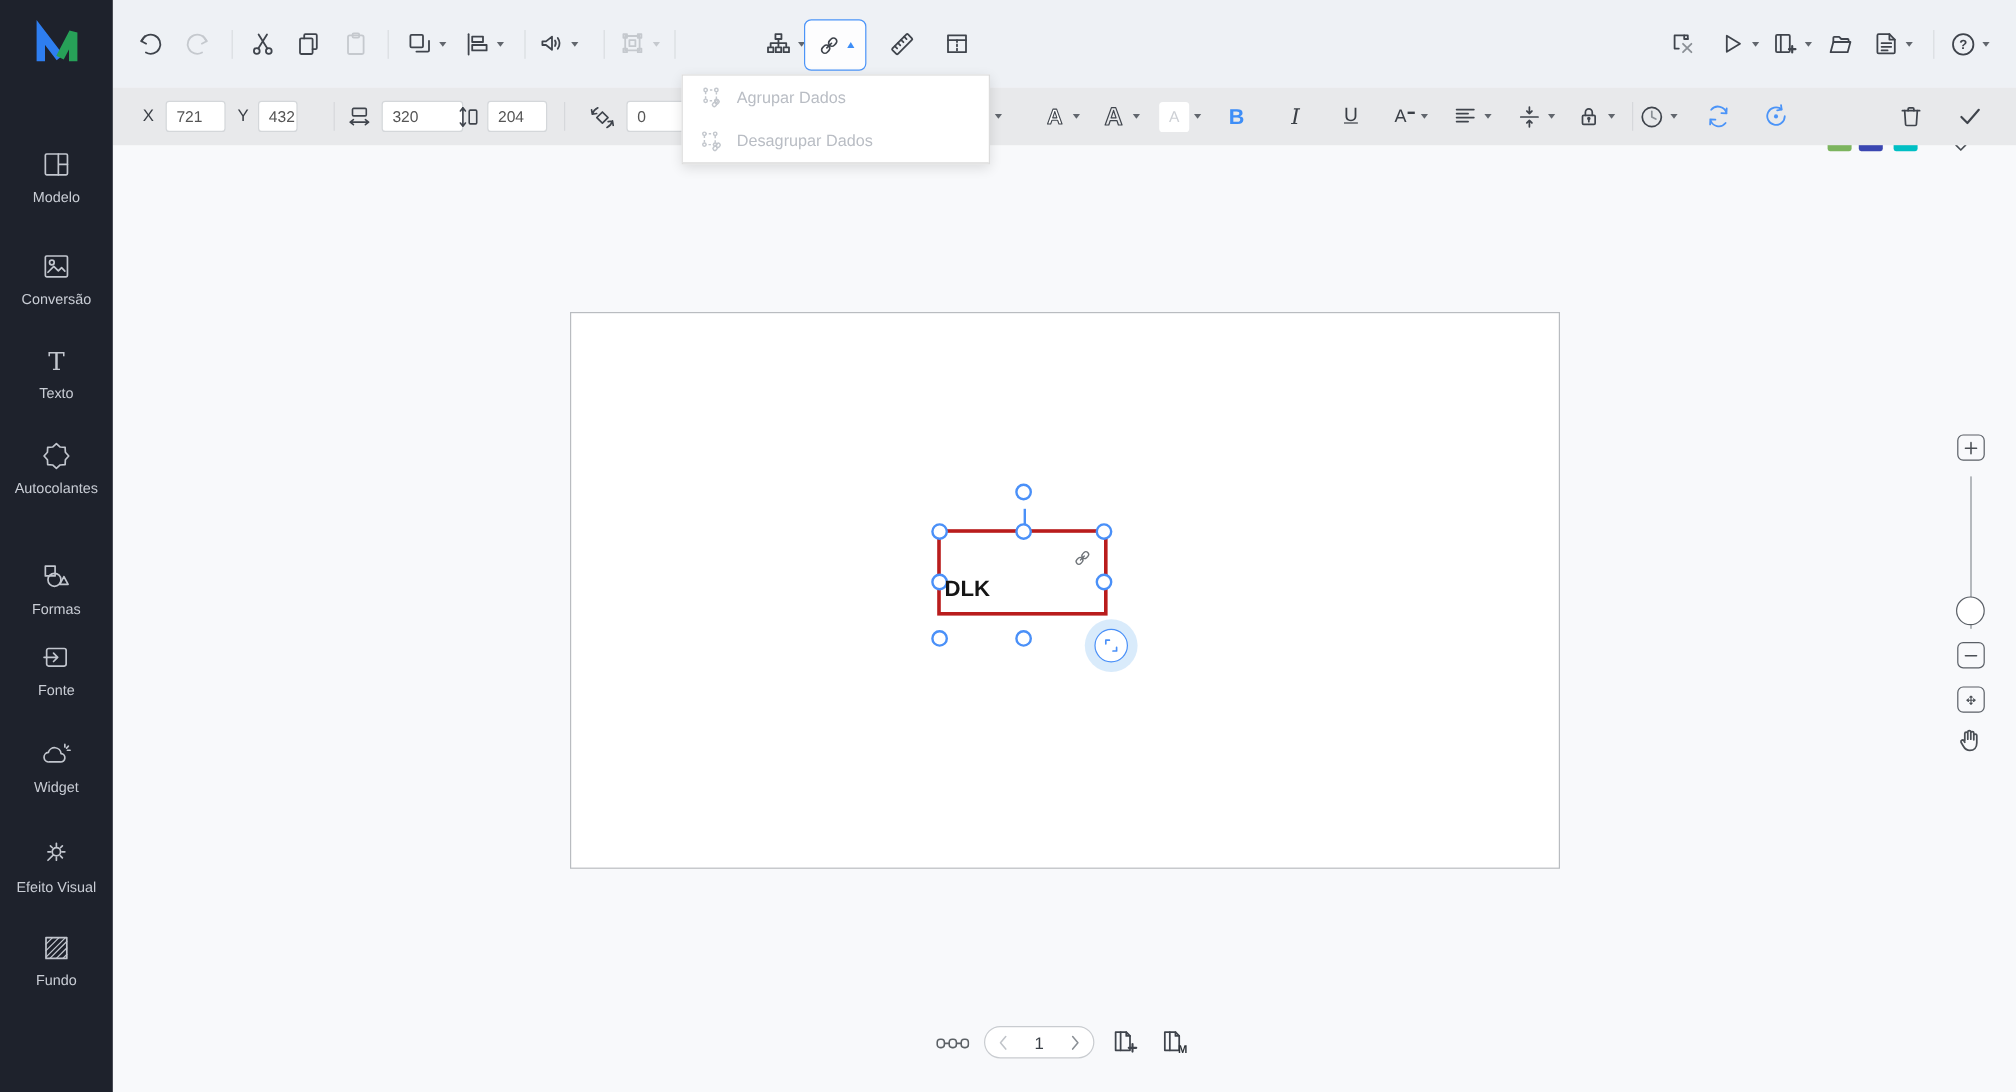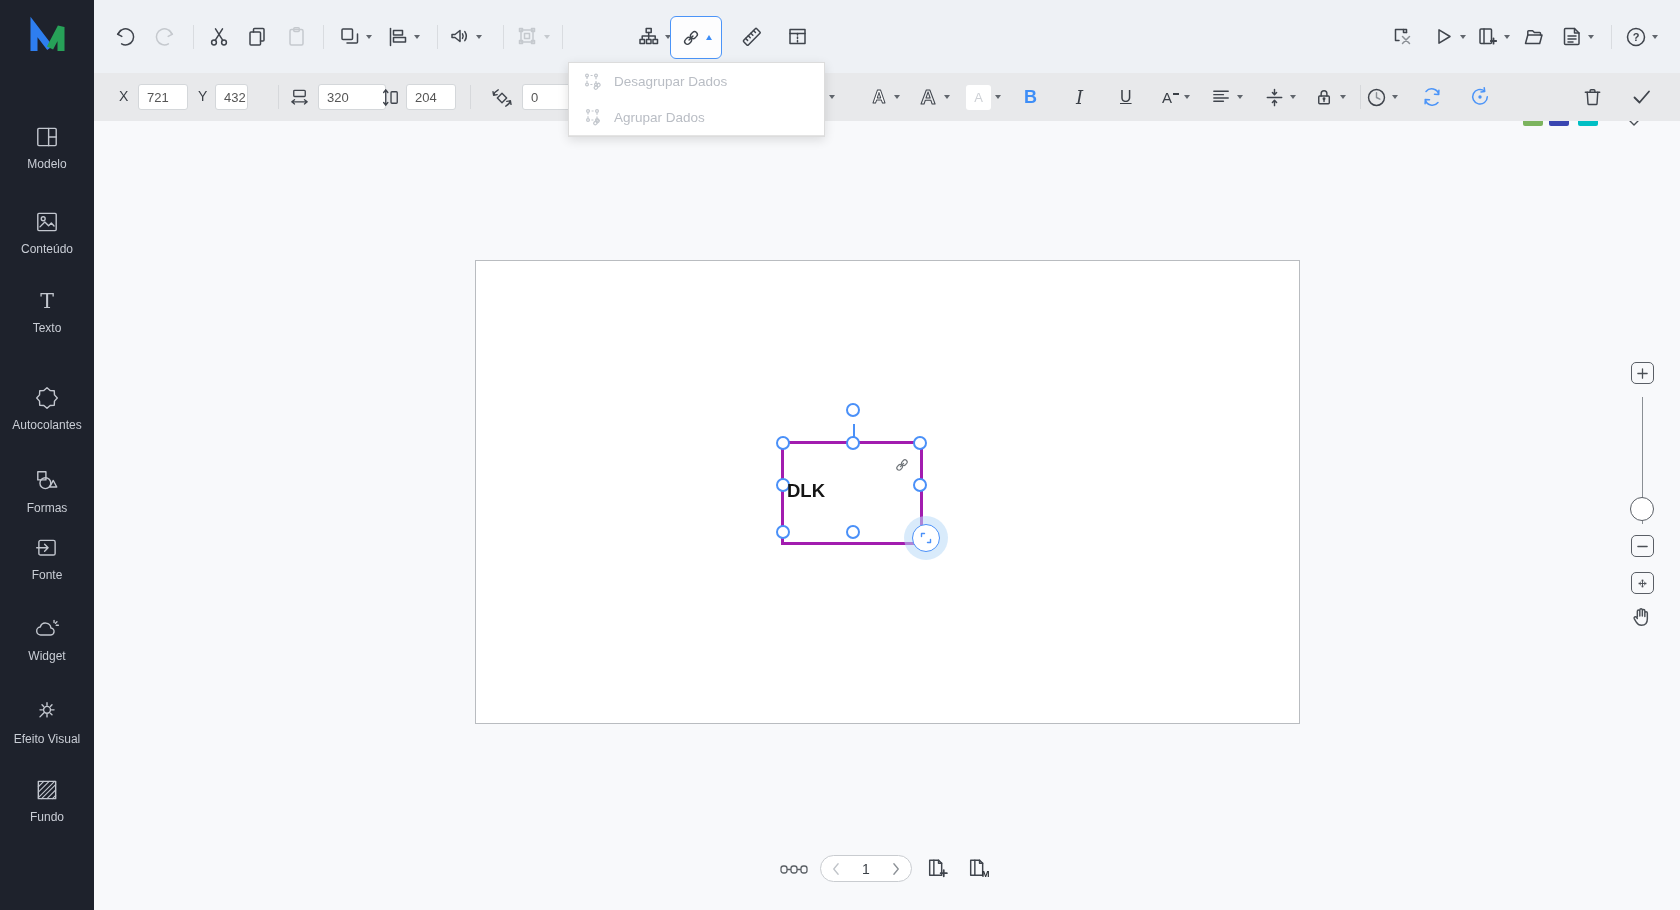--- a/index.html
+++ b/index.html
@@ -49,21 +49,21 @@
   
   .menu { position:absolute; left:568px; top:62px; width:257px; background:#fff; border:1px solid #dcdcdc; box-shadow:0 3px 10px rgba(0,0,0,.12); z-index:40; }
   .menu-item { height:36px; display:flex; align-items:center; padding-left:14px; gap:11px; font-size:13.5px; cursor:pointer; }
   .menu-item.off { color:#b9bdc4; }
   .menu-item.on { color:#333; height:38px; }
   .menu-sep { height:1px; background:#e4e4e4; }
   .menu-item svg { stroke:#c3c7cd; fill:none; stroke-width:1.2; }
 
   
   .artboard { position:absolute; left:475px; top:260px; width:825px; height:464px; background:#fff; border:1px solid #b9bcc0; z-index:1; }
-  .selection { position:absolute; left:781px; top:441px; width:142px; height:104px; border:3px solid #a21caf; z-index:3; }
+  .selection { position:absolute; left:781px; top:441px; width:142px; height:72px; border:3px solid #b91c1c; z-index:3; }
   .handle { position:absolute; width:14px; height:14px; border-radius:50%; background:#fff; border:2px solid #4a90f8; z-index:5; }
   .rot-stick { position:absolute; left:69px; top:-20px; width:2px; height:20px; background:#4a90f8; }
   .dlk { position:absolute; left:3px; top:36px; font-size:18.5px; font-weight:bold; color:#151515; z-index:6; }
   .obj-link { position:absolute; left:109px; top:12px; z-index:4; }
   .obj-link svg { stroke:#6f7479; fill:none; stroke-width:1.5; stroke-linecap:round; }
   .halo { position:absolute; left:120px; top:72px; width:44px; height:44px; border-radius:50%; background:rgba(186,219,248,.55); z-index:5; }
   .halo-inner { position:absolute; left:8px; top:8px; width:28px; height:28px; border-radius:50%; background:#fff; border:1.5px solid #4a90f8; display:flex; align-items:center; justify-content:center; }
   .halo-inner svg { stroke:#4a90f8; fill:none; stroke-width:1.4; stroke-linecap:round; stroke-linejoin:round; }
 
   
@@ -101,29 +101,29 @@
           <path d="M13.5 4v16M13.5 12h7"></path>
         </svg>
       <span>Modelo</span>
     </div>
     <div class="side-item" style="top:209px">
       <svg width="26" height="26" viewBox="0 0 24 24">
           <rect x="3.5" y="4" width="17" height="16" rx="1"></rect>
           <circle cx="8.5" cy="9" r="1.8"></circle>
           <path d="M5.5 16.5 10 12l3.5 3.5L16 13l2.5 2.6"></path>
         </svg>
-      <span>Conteúdo</span>
+      <span>Conversão</span>
     </div>
     <div class="side-item" style="top:288px">
       <svg width="26" height="26" viewBox="0 0 24 24">
           <text x="12" y="18.5" font-family="DejaVu Serif, serif" font-size="19" fill="#c2c6ce" stroke="none" text-anchor="middle">T</text>
         </svg>
       <span>Texto</span>
     </div>
-    <div class="side-item" style="top:385px">
+    <div class="side-item" style="top:367px">
       <svg width="26" height="26" viewBox="0 0 24 24">
           <polygon points="21.5,12 18.9,14.9 18.7,18.7 14.9,18.9 12,21.5 9.1,18.9 5.3,18.7 5.1,14.9 2.5,12 5.1,9.1 5.3,5.3 9.1,5.1 12,2.5 14.9,5.1 18.7,5.3 18.9,9.1"></polygon>
         </svg>
       <span>Autocolantes</span>
     </div>
     <div class="side-item" style="top:468px">
       <svg width="26" height="26" viewBox="0 0 24 24">
           <rect x="3.5" y="3.5" width="7.5" height="7.5"></rect>
           <circle cx="10.5" cy="14" r="5"></circle>
           <path d="M14.5 17.5h6.5l-3.2-6z"></path>
@@ -447,47 +447,47 @@
   </div>
 
   <div class="swatch" style="left:1523px;background:#7cb45e"></div>
   <div class="swatch" style="left:1549px;background:#3a46b1"></div>
   <div class="swatch" style="left:1578px;background:#00bfc4"></div>
   <svg style="position:absolute;left:1627px;top:118px;z-index:9" width="14" height="10" viewBox="0 0 14 10">
       <path d="M3 3l4 4 4-4" fill="none" stroke="#4a4f55" stroke-width="1.4" stroke-linecap="round" stroke-linejoin="round"></path>
     </svg>
 
   <div class="menu">
+    <div class="menu-item off">
+      <svg width="20" height="20" viewBox="0 0 20 20">
+          <rect x="5" y="4" width="9" height="9" stroke-dasharray="2 1.6"></rect>
+          <circle cx="5" cy="4" r="1.4" fill="#fff"></circle>
+          <circle cx="14" cy="4" r="1.4" fill="#fff"></circle>
+          <circle cx="5" cy="13" r="1.4" fill="#fff"></circle>
+          <circle cx="14" cy="13" r="1.4" fill="#fff"></circle>
+          <g transform="rotate(-45 13.5 15)">
+            <rect x="10.2" y="13.5" width="3.6" height="3" rx="1.4"></rect>
+            <rect x="13.2" y="13.5" width="3.6" height="3" rx="1.4"></rect>
+          </g>
+        </svg>
+      <span>Agrupar Dados</span>
+    </div>
     <div class="menu-item off">
       <svg width="20" height="20" viewBox="0 0 20 20">
           <rect x="4" y="4.5" width="9" height="9" stroke-dasharray="2 1.6"></rect>
           <circle cx="4" cy="4.5" r="1.4" fill="#fff"></circle>
           <circle cx="13" cy="4.5" r="1.4" fill="#fff"></circle>
           <circle cx="4" cy="13.5" r="1.4" fill="#fff"></circle>
           <circle cx="13" cy="13.5" r="1.4" fill="#fff"></circle>
           <g transform="rotate(-45 14 15.5)">
             <rect x="10.7" y="14" width="3.6" height="3" rx="1.4"></rect>
             <rect x="14.2" y="14" width="3.6" height="3" rx="1.4"></rect>
           </g>
         </svg>
       <span>Desagrupar Dados</span>
-    </div>
-    <div class="menu-item off">
-      <svg width="20" height="20" viewBox="0 0 20 20">
-          <rect x="5" y="4" width="9" height="9" stroke-dasharray="2 1.6"></rect>
-          <circle cx="5" cy="4" r="1.4" fill="#fff"></circle>
-          <circle cx="14" cy="4" r="1.4" fill="#fff"></circle>
-          <circle cx="5" cy="13" r="1.4" fill="#fff"></circle>
-          <circle cx="14" cy="13" r="1.4" fill="#fff"></circle>
-          <g transform="rotate(-45 13.5 15)">
-            <rect x="10.2" y="13.5" width="3.6" height="3" rx="1.4"></rect>
-            <rect x="13.2" y="13.5" width="3.6" height="3" rx="1.4"></rect>
-          </g>
-        </svg>
-      <span>Agrupar Dados</span>
     </div>
     <div class="menu-sep"></div>
   </div>
 
   <div class="artboard"></div>
 
   <div class="selection">
     <div class="rot-stick"></div>
     <div class="handle" style="left:62px;top:-41px"></div>
     <div class="handle" style="left:-8px;top:-8px"></div>

